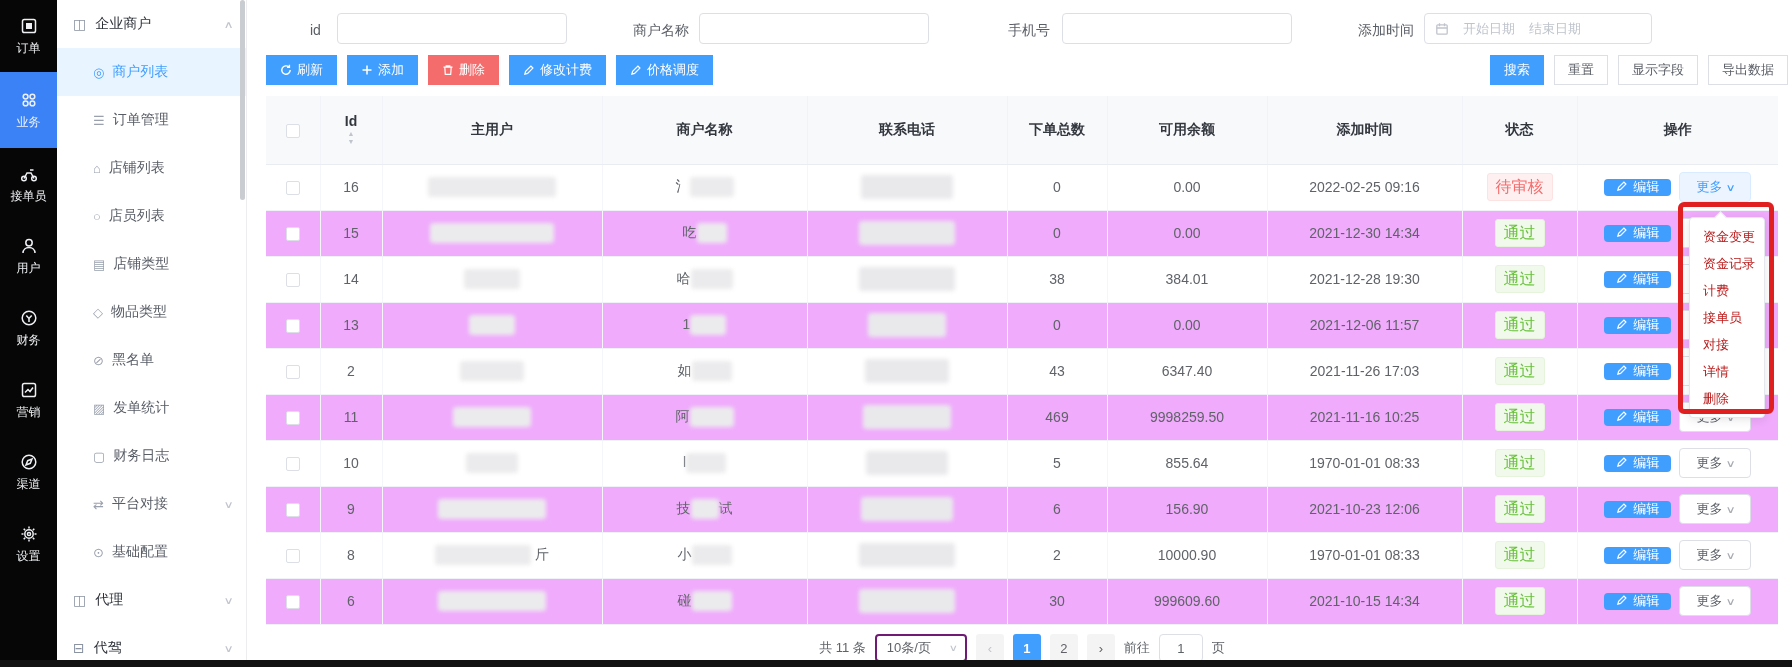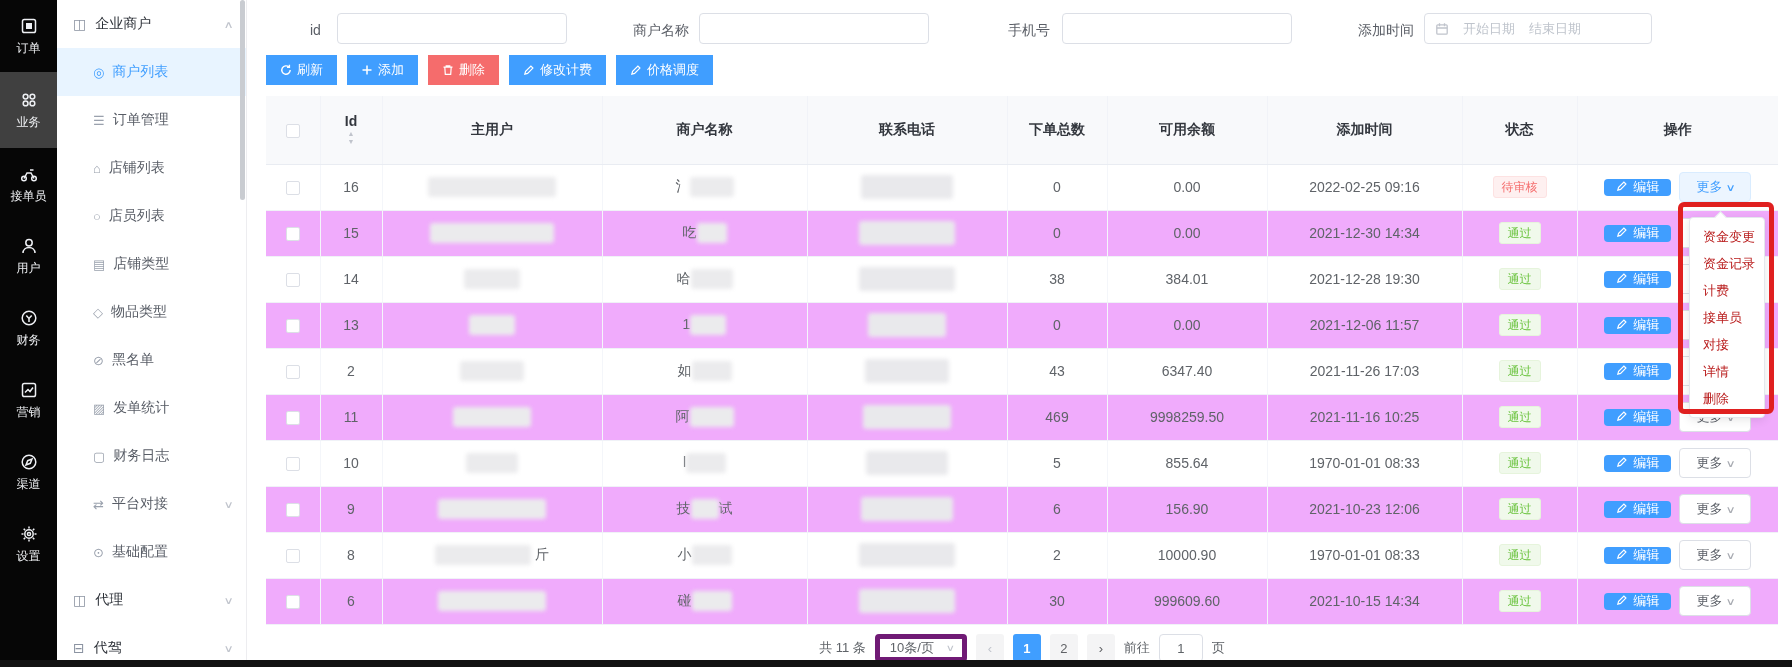--- a/index.html
+++ b/index.html
@@ -3,21 +3,21 @@
 <meta charset="utf-8">
 <style>
   * { box-sizing: border-box; margin: 0; padding: 0; }
   html,body { width:1792px; height:667px; overflow:hidden; background:#fff;
     font-family:"Liberation Sans","DejaVu Sans",sans-serif; }
 
   
   .rail { position:absolute; left:0; top:0; width:57px; height:667px; background:#060606; z-index:5; }
   .rail-item { width:57px; height:72px; display:flex; flex-direction:column; align-items:center;
     justify-content:center; gap:4px; cursor:pointer; }
-  .rail-item.active { background:#404040; height:76px; }
+  .rail-item.active { background:#3b82f6; height:76px; }
   .rail-item svg { display:block; }
   .rail-label { color:#f0f2f5; font-size:12px; }
 
   
   .sidebar { position:absolute; left:57px; top:0; width:190px; height:660px; background:#fff;
     border-right:1px solid #ededf0; z-index:4; }
   .side-scrollthumb { position:absolute; right:1px; top:0; width:5px; height:200px;
     background:#c9ccd1; border-radius:3px; }
   .group-header { height:48px; display:flex; align-items:center; padding:0 14px 0 16px;
     font-size:14px; color:#2d3138; cursor:pointer; }
@@ -62,21 +62,21 @@
   td:last-child { border-right:none; }
   tr.striped td { background:#f0abfc; }
   .id-head { display:flex; flex-direction:column; align-items:center; line-height:1; gap:2px; }
   .sort-caret { display:flex; flex-direction:column; gap:1px; cursor:pointer; }
   .sort-caret span { font-size:7px; color:#c0c4cc; line-height:1; }
   .checkbox { display:inline-block; width:14px; height:14px; border:1px solid #dcdfe6;
     border-radius:2px; background:#fff; cursor:pointer; vertical-align:middle; }
   .blur { display:inline-block; height:20px; background:#ebebed; border-radius:3px;
     filter:blur(2px); vertical-align:middle; }
   .blur.ph-blur { height:24px; background:#e9e9ec; }
-  .badge { display:inline-block; font-size:12px; padding:3px 8px; border-radius:3px; line-height:1.2; }
+  .badge { display:inline-block; font-size:16px; padding:3px 8px; border-radius:3px; line-height:1.2; }
   .badge.pass    { color:#67c23a; background:#f0f9eb; border:1px solid #e6f4dc; }
   .badge.pending { color:#f56c6c; background:#fef0f0; border:1px solid #fde2e2; }
   .ops { display:flex; align-items:center; justify-content:center; gap:8px; }
   .btn-edit { height:17px; padding:0 12px; background:#409eff; color:#fff; border:none;
     border-radius:4px; font-size:13px; display:inline-flex; align-items:center; gap:5px; cursor:pointer; }
   .btn-more { height:30px; width:72px; background:#fff; color:#5a5e66; border:1px solid #dcdfe6;
     border-radius:4px; font-size:13px; display:inline-flex; align-items:center; justify-content:center;
     gap:4px; cursor:pointer; }
   .btn-more .mchev { font-size:10px; color:#a8abb2; transform:scaleX(1.4); }
   .btn-more.lit { background:#ecf5ff; border-color:#d9ecff; color:#409eff; }
@@ -89,21 +89,21 @@
     border:1px solid #e4e7ed; border-radius:4px; box-shadow:0 2px 10px rgba(0,0,0,.1);
     padding:5px 0; z-index:25; }
   .dropdown .arrow { position:absolute; top:-5px; left:26px; width:9px; height:9px; background:#fff;
     border-left:1px solid #e4e7ed; border-top:1px solid #e4e7ed; transform:rotate(45deg); }
   .dd-item { height:27px; line-height:27px; padding-left:13px; font-size:13px; color:#b91c1c;
     cursor:pointer; white-space:nowrap; }
 
   
   .pagination { position:absolute; left:0; top:632px; width:100%; height:32px;
     display:flex; align-items:center; justify-content:center; gap:9px; font-size:13px; color:#5f6368; }
-  .psize { height:28px; width:92px; border:5px solid #701a75; border-radius:4px; display:inline-flex;
+  .psize { height:28px; width:92px; border:2px solid #701a75; border-radius:4px; display:inline-flex;
     align-items:center; justify-content:space-between; padding:0 8px 0 10px; color:#5f6368;
     cursor:pointer; background:#fff; }
   .psize .pchev { font-size:9px; color:#c0c4cc; transform:scaleX(1.4); }
   .pbtn { width:28px; height:28px; border-radius:3px; background:#f4f4f5; display:inline-flex;
     align-items:center; justify-content:center; font-size:13px; color:#606266; cursor:pointer; }
   .pbtn.disabled { color:#c0c4cc; }
   .pbtn.page-active { background:#409eff; color:#fff; font-weight:bold; }
   .goto-input { width:44px; height:28px; border:1px solid #dcdfe6; border-radius:4px;
     text-align:center; font-size:13px; color:#5f6368; outline:none; }
 
@@ -303,20 +303,26 @@
             <path d="M1.8 10.2l.8-2.8 5.3-5.3 2 2-5.3 5.3z"></path>
           </svg>
         <span>修改计费</span>
         </button>
       <button class="btn primary">
         <svg width="12" height="12" viewBox="0 0 12 12" fill="none" stroke="#fff" stroke-width="1.2">
             <path d="M1.8 10.2l.8-2.8 5.3-5.3 2 2-5.3 5.3z"></path>
           </svg>
         <span>价格调度</span>
         </button>
+    </div>
+    <div class="tb-right">
+      <button class="btn primary">搜索</button>
+      <button class="btn">重置</button>
+      <button class="btn">显示字段</button>
+      <button class="btn">导出数据</button>
     </div>
   </div>
 
   <div class="table-wrap">
     <table>
       <colgroup>
         <col style="width:54px">
           <col style="width:62px">
           <col style="width:220px">
           <col style="width:205px">

